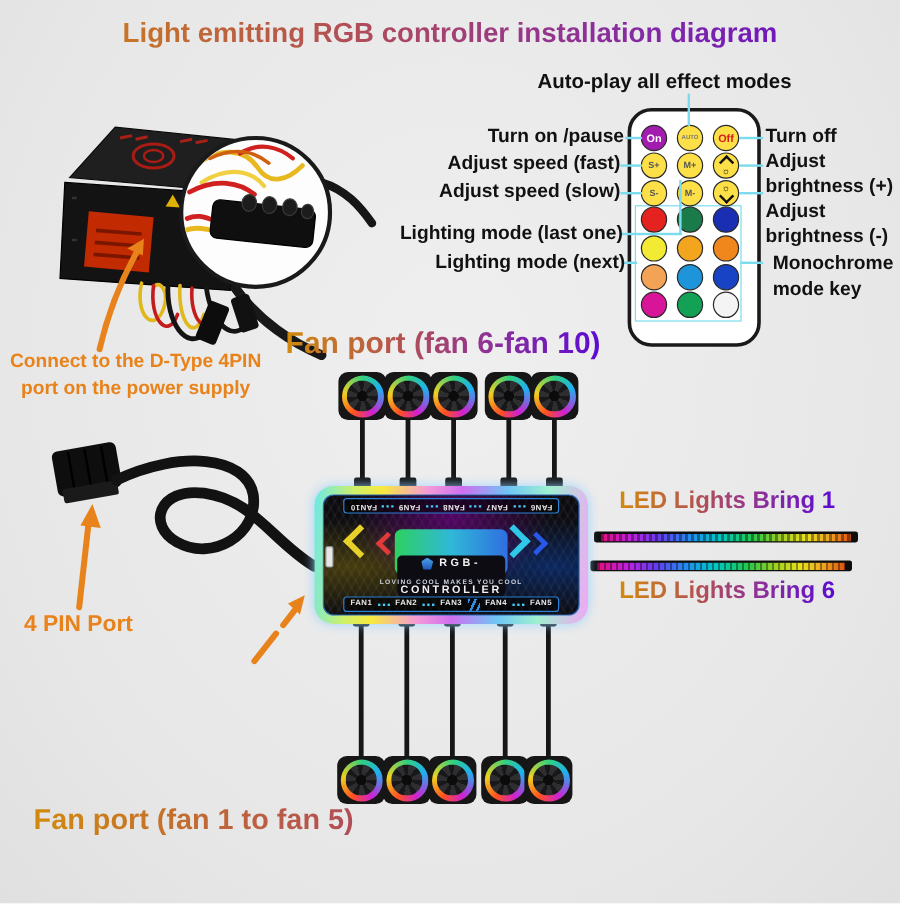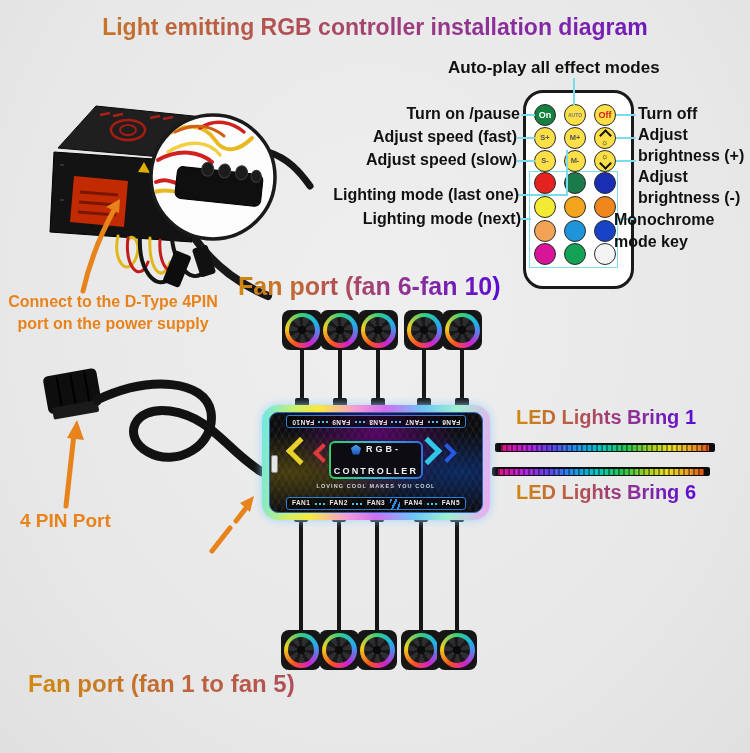--- a/index.html
+++ b/index.html
@@ -13,21 +13,21 @@
         -webkit-background-clip:text;background-clip:text;color:transparent;white-space:nowrap;}
   .blk{font-weight:bold;color:#111;white-space:nowrap;}
   .orange{font-weight:bold;color:#e8821a;white-space:nowrap;}
   .prewrap{white-space:pre-line;text-align:center;}
   
   .remote{left:523px;top:90px;width:105px;height:193px;background:#fff;border:3px solid #1a1a1a;
           border-radius:20px;z-index:4;}
   .rbtn{position:absolute;width:22px;height:22px;border-radius:50%;border:1.5px solid #2a2a2a;
         background:#fde047;box-sizing:border-box;display:flex;align-items:center;justify-content:center;
         font-size:7.5px;font-weight:bold;color:#555;line-height:1;}
-  .rbtn.on{background:#15803d;color:#fff;font-size:9px;}
+  .rbtn.on{background:#a21caf;color:#fff;font-size:9px;}
   .rbtn.off{color:#d81c1c;font-size:9px;}
   .rbtn.auto{font-size:5px;color:#777;}
   .ckey{position:absolute;width:22px;height:22px;border-radius:50%;border:1.5px solid #2a2a2a;box-sizing:border-box;}
   .cybox{position:absolute;left:3px;top:78px;width:89px;height:97px;border:1.5px solid #7adcec;box-sizing:border-box;}
   .cline{position:absolute;background:#7adcec;z-index:5;}
   .cvup{width:7px;height:7px;border-left:2px solid #111;border-top:2px solid #111;transform:rotate(45deg);}
   .cvdn{width:7px;height:7px;border-left:2px solid #111;border-top:2px solid #111;transform:rotate(225deg);}
   .sun{font-size:8px;color:#111;line-height:5px;}
   
   .fan{position:absolute;width:40px;height:40px;background:#161616;border-radius:8px;z-index:2;}
@@ -55,21 +55,21 @@
   .flip{transform:rotate(180deg);}
   .pdots{width:10px;border-top:2px dotted #42c8f0;height:0;}
   .pdiag{width:10px;height:10px;background:repeating-linear-gradient(115deg,#2f8fe0 0 2px,rgba(0,0,0,0) 2px 5px);}
   .chev{position:absolute;box-sizing:border-box;}
   .chev.big{width:20px;height:20px;border-left:5px solid;border-bottom:5px solid;}
   .chev.sm{width:14px;height:14px;border-left:4px solid;border-bottom:4px solid;}
   .chev.l{transform:rotate(45deg);} .chev.r{transform:rotate(225deg);}
   .plate{position:absolute;left:59px;top:28px;width:94px;height:38px;border-radius:6px;padding:2px;box-sizing:border-box;
          background:linear-gradient(90deg,#2ed060,#2fb8d8,#2f6fe0);}
   .plate-in{width:100%;height:100%;background:#0c0c12;border-radius:4px;display:flex;flex-direction:column;
-            align-items:center;justify-content:center;gap:12px;}
+            align-items:center;justify-content:center;gap:12px;margin-top:20px;}
   .brandrow{display:flex;align-items:center;gap:5px;}
   .logo{width:10px;height:10px;background:linear-gradient(#4aa0e8,#1c55b8);
         clip-path:polygon(50% 0,100% 35%,82% 100%,18% 100%,0 35%);}
   .brand{font-size:9px;font-weight:bold;color:#f2f2f2;letter-spacing:3px;line-height:1;white-space:nowrap;}
   .slogan{position:absolute;left:0;right:0;top:70px;text-align:center;font-size:5.5px;font-weight:bold;
           color:#cfd4e0;letter-spacing:1.1px;white-space:nowrap;}
   .wport{position:absolute;left:1px;top:42px;width:7px;height:18px;background:#e6e6e6;border:1px solid #8a8a8a;
          border-radius:2px;box-sizing:border-box;}
   
   .strip{position:absolute;height:9px;background:#0d0d0d;border-radius:2px;z-index:2;}
@@ -294,21 +294,21 @@
   <div class="abs blk z6" style="right:233px;top:128px;font-size:16px;">Adjust speed (fast)</div>
   <div class="abs blk z6" style="right:233px;top:151px;font-size:16px;">Adjust speed (slow)</div>
   <div class="abs blk z6" style="right:231px;top:186px;font-size:16px;">Lighting mode (last one)</div>
   <div class="abs blk z6" style="right:229px;top:210px;font-size:16px;">Lighting mode (next)</div>
 
   <div class="abs blk z6" style="left:638px;top:105px;font-size:16px;">Turn off</div>
   <div class="abs blk z6 prewrap" style="left:638px;top:124px;font-size:16px;line-height:21px;text-align:left;">Adjust
 brightness (+)</div>
   <div class="abs blk z6 prewrap" style="left:638px;top:166px;font-size:16px;line-height:21px;text-align:left;">Adjust
 brightness (-)</div>
-  <div class="abs blk z6 prewrap" style="left:614px;top:209px;font-size:16px;line-height:22px;text-align:left;">Monochrome
+  <div class="abs blk z6 prewrap" style="left:644px;top:209px;font-size:16px;line-height:22px;text-align:left;">Monochrome
 mode key</div>
 
   <div class="abs orange z6 prewrap" style="left:8px;top:291px;width:210px;font-size:16px;line-height:21.5px;">Connect to the D-Type 4PIN
 port on the power supply</div>
 
   <div class="abs grad z6" style="left:238px;top:272px;font-size:25px;">Fan port (fan 6-fan 10)</div>
 
   <div class="abs grad z6" style="left:516px;top:406px;font-size:20px;">LED Lights Bring 1</div>
   <div class="abs grad z6" style="left:516px;top:481px;font-size:20px;">LED Lights Bring 6</div>
 

